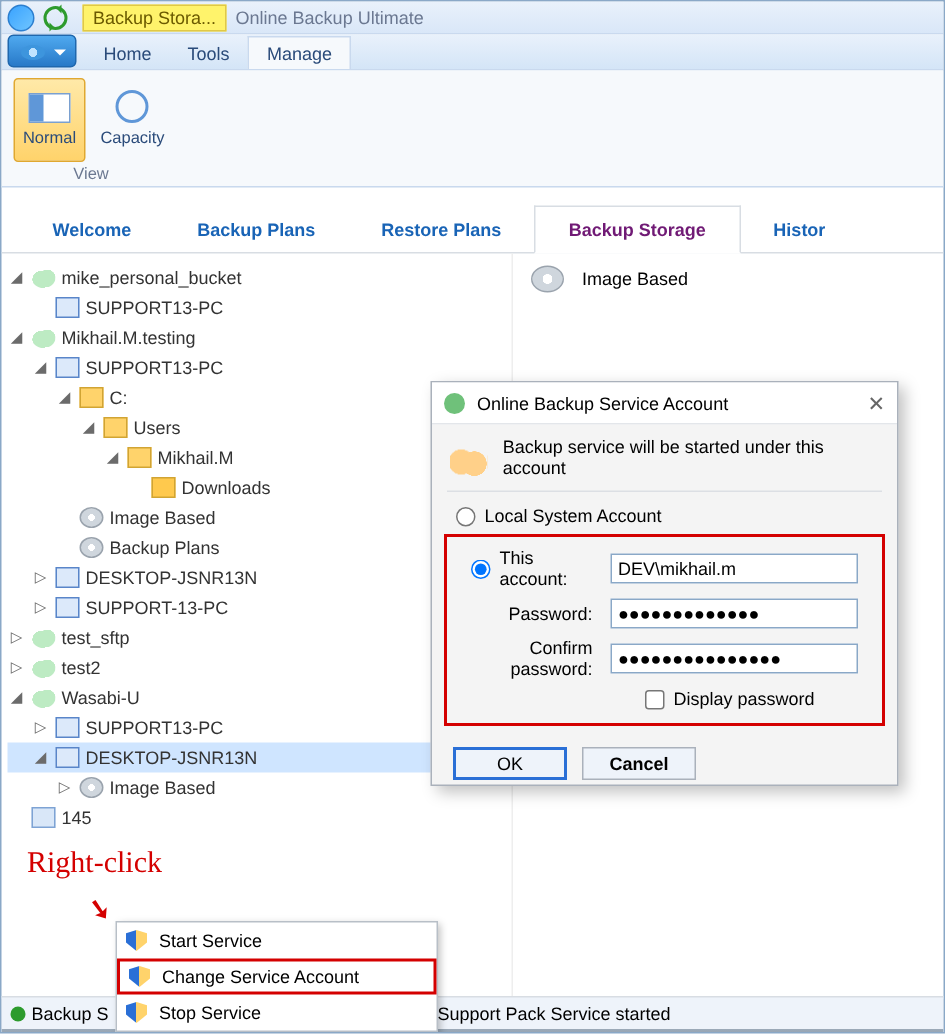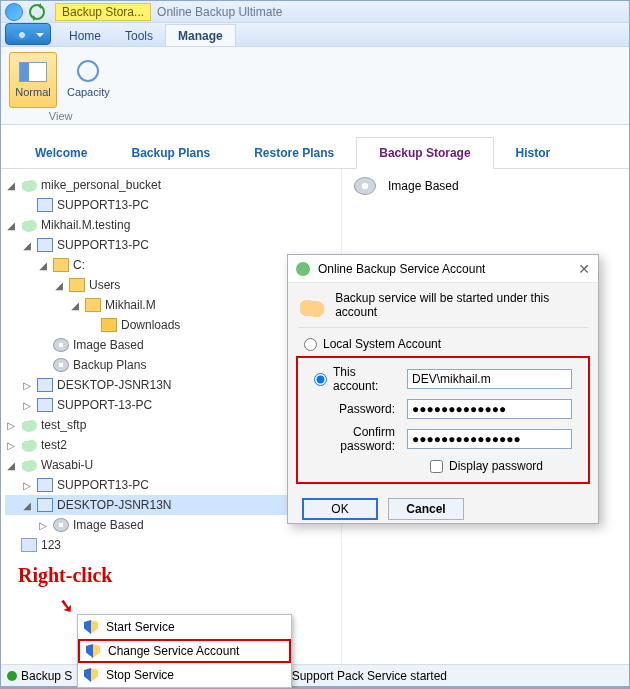--- a/index.html
+++ b/index.html
@@ -14,21 +14,21 @@
 .titlebar .refresh-icon:after  { border-left-color:#2d9b2d; bottom:-3px; right:4px; }
 .titlebar .tab-highlight { background: #fff36b; border: 1px solid #e0c847; padding: 1px 6px; margin-right: 6px; color: #6b5a00; }
 .titlebar .app-title { color: #6b7891; }
 
 
 .ribbon-head { height: 24px; background: linear-gradient(#e9f1fb,#d4e5f7); display:flex; align-items:flex-end; border-bottom:1px solid #c9d9ee; }
 .appmenu { width: 46px; height: 22px; margin: 1px 6px 1px 4px; background: linear-gradient(#4fa9ef,#2879c8); border-radius: 4px; border:1px solid #1f67ad; position:relative; }
 .appmenu:before { content:""; position:absolute; left:8px; top:6px; width:16px; height:10px; background:radial-gradient(circle,#bfe3ff 30%, transparent 32%),#3d95dd; border-radius:50%; }
 .appmenu:after  { content:""; position:absolute; right:6px; top:9px; width:0;height:0; border:4px solid transparent; border-top-color:#fff; }
 .ribbon-tab { padding: 4px 12px 3px; color: #2a4b7a; }
-.ribbon-tab.active { background:#f6f9fc; border:1px solid #c9d9ee; border-bottom:none;font-weight:bold; }
+.ribbon-tab.active { background:#f6f9fc; border:1px solid #c9d9ee; border-bottom:none; }
 
 
 .ribbon-body { height: 78px; background:#f6f9fc; border-bottom:1px solid #c9d9ee; display:flex; align-items:flex-start; padding:4px 6px; }
 .rgroup { text-align:center; }
 .rbtn { width:48px; height:56px; display:inline-flex; flex-direction:column; align-items:center; justify-content:center; margin:0 2px; border:1px solid transparent; }
 .rbtn.sel { background: linear-gradient(#ffe9a8,#ffd36b); border:1px solid #e0a830; border-radius:3px; }
 .ricon { width:28px; height:20px; border:1px solid #7aa0d0; background:#fff; margin-bottom:4px; position:relative; }
 .ricon.normal:before { content:""; position:absolute; left:0; top:0; bottom:0; width:9px; background:#5f97d8; }
 .ricon.cap { border-radius:50%; width:22px; height:22px; border:2px solid #5f97d8; background:transparent; }
 .rlabel { font-size:11px; color:#2a4b7a; }
@@ -65,21 +65,21 @@
 .status-chunk { display:flex; align-items:center; gap:4px; }
 .ball { width:10px;height:10px;border-radius:50%;background:#2d9b2d;display:inline-block; }
 
 
 .ctxmenu { position:absolute; left:76px; top:613px; width:215px; background:#fff; border:1px solid #b8bfc7; box-shadow:2px 2px 5px rgba(0,0,0,.25); }
 .ctxmenu .mi { display:flex; align-items:center; height:24px; padding:0 10px 0 6px; gap:8px; }
 .ctxmenu .mi.hot { border:2px solid #d40000; }
 .shield { width:14px;height:14px; background:linear-gradient(90deg,#2a6fd6 50%,#ffd36b 50%); clip-path:polygon(50% 0,100% 15%,100% 60%,50% 100%,0 60%,0 15%); }
 
 
-.anno-text { position:absolute; left:17px; top:563px; color:#d40000; font-family: "Segoe Script","Comic Sans MS",cursive; font-size:20px; font-weight:bold; }
+.anno-text { position:absolute; left:17px; top:563px; color:#d40000; font-family: "Segoe Script","Comic Sans MS",cursive; font-size:20px; font-weight:normal; }
 .arrow-red { position:absolute; color:#d40000; font-size:18px; font-weight:bold; }
 .arrow-red.one { left:58px; top:594px; transform:rotate(10deg); }
 .arrow-red.two { left:512px; top:471px; transform:rotate(45deg); }
 
 
 .dlg { position:absolute; left:286px; top:253px; width:312px; height:270px; background:#f4f4f4; border:1px solid #aab1bb; box-shadow:4px 4px 10px rgba(0,0,0,.25); }
 .dlg .dlg-title { height:28px; background:#fff; border-bottom:1px solid #e3e6ea; display:flex; align-items:center; padding:0 8px; }
 .dlg .dlg-title .ico { width:14px;height:14px;border-radius:50%;background:#6fc17a;margin-right:8px; }
 .dlg .dlg-title .x { margin-left:auto; color:#666; font-size:14px; }
 .dlg .dlg-sub { display:flex; align-items:flex-end; padding:8px 12px; gap:10px; }
@@ -225,21 +225,21 @@
       </div>
     <div class="trow" style="padding-left:32px">
         <span class="twist">▷</span>
         <span class="ticon cd"></span>
         <span class="tlabel">Image Based</span>
       </div>
 
     <div class="trow" style="padding-left:0">
         <span class="twist" style="visibility:hidden">▷</span>
         <span class="ticon server"></span>
-        <span class="tlabel">123</span>
+        <span class="tlabel">145</span>
       </div>
   </div>
 
   <div class="detail">
     <div class="dline">
       <span class="ticon cd" style="width:22px;height:18px"></span>
       <span>Image Based</span>
     </div>
   </div>
 </div>

